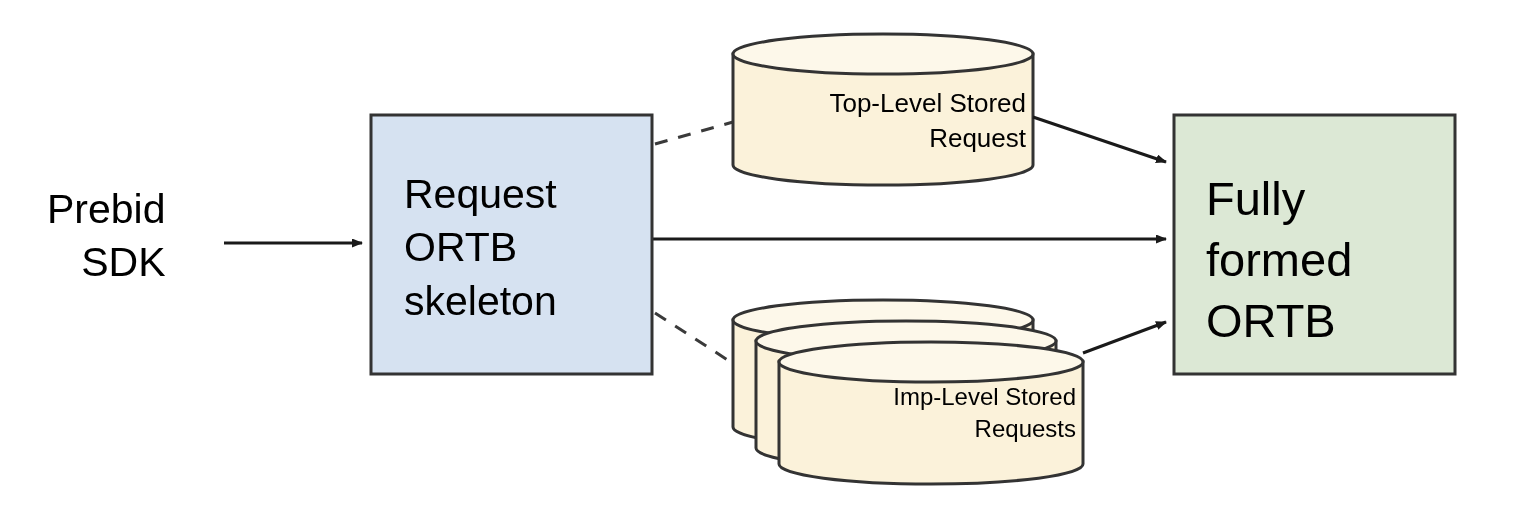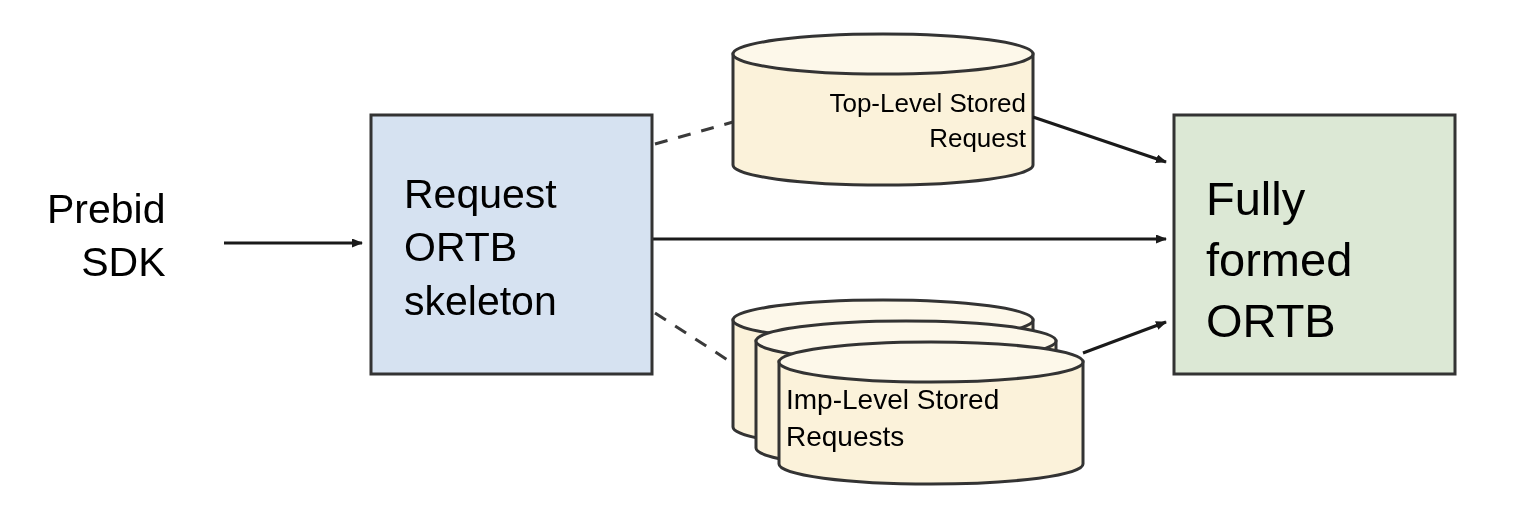--- a/index.html
+++ b/index.html
@@ -54,22 +54,22 @@
     top: 86px;
     width: 286px;
     font-size: 26px;
     text-align: right;
     line-height: 1.33;
   }
   .label-implevel {
     left: 786px;
     top: 381px;
     width: 290px;
-    font-size: 28px;
-    text-align: left;
+    font-size: 24px;
+    text-align: right;
     line-height: 1.33;
   }
 </style>
 </head>
 <body>
 
 <div id="diagram-canvas">
 
   <svg id="diagram-svg" viewBox="0 0 1532 514" xmlns="http://www.w3.org/2000/svg">
     <defs>

